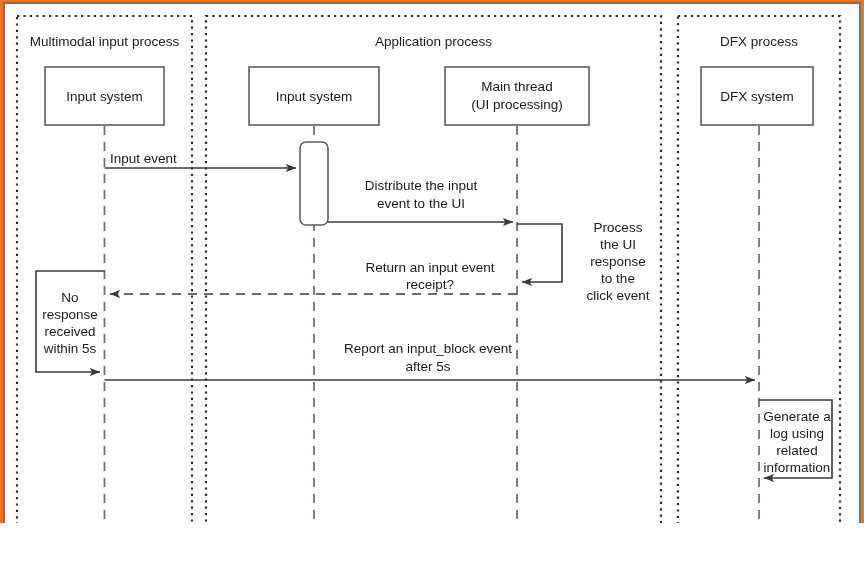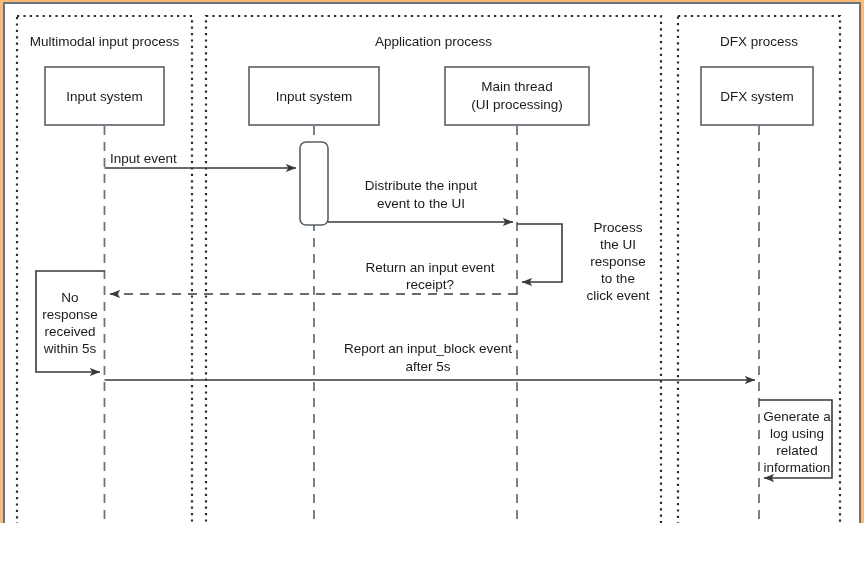--- a/index.html
+++ b/index.html
@@ -5,21 +5,21 @@
   html, body {
     margin: 0;
     padding: 0;
     background: #ffffff;
     font-family: "Liberation Sans", sans-serif;
   }
   #stage {
     position: relative;
     width: 864px;
     height: 523px;
-    background: #fdba74;
+    background: #f97316;
     overflow: hidden;
     text-decoration: underline;
   }
   #diagram {
     display: block;
     width: 864px;
     height: 577px;
   }
   .lane-title, .box-label, .msg-label, .note-label {
     font-family: "Liberation Sans", sans-serif;

